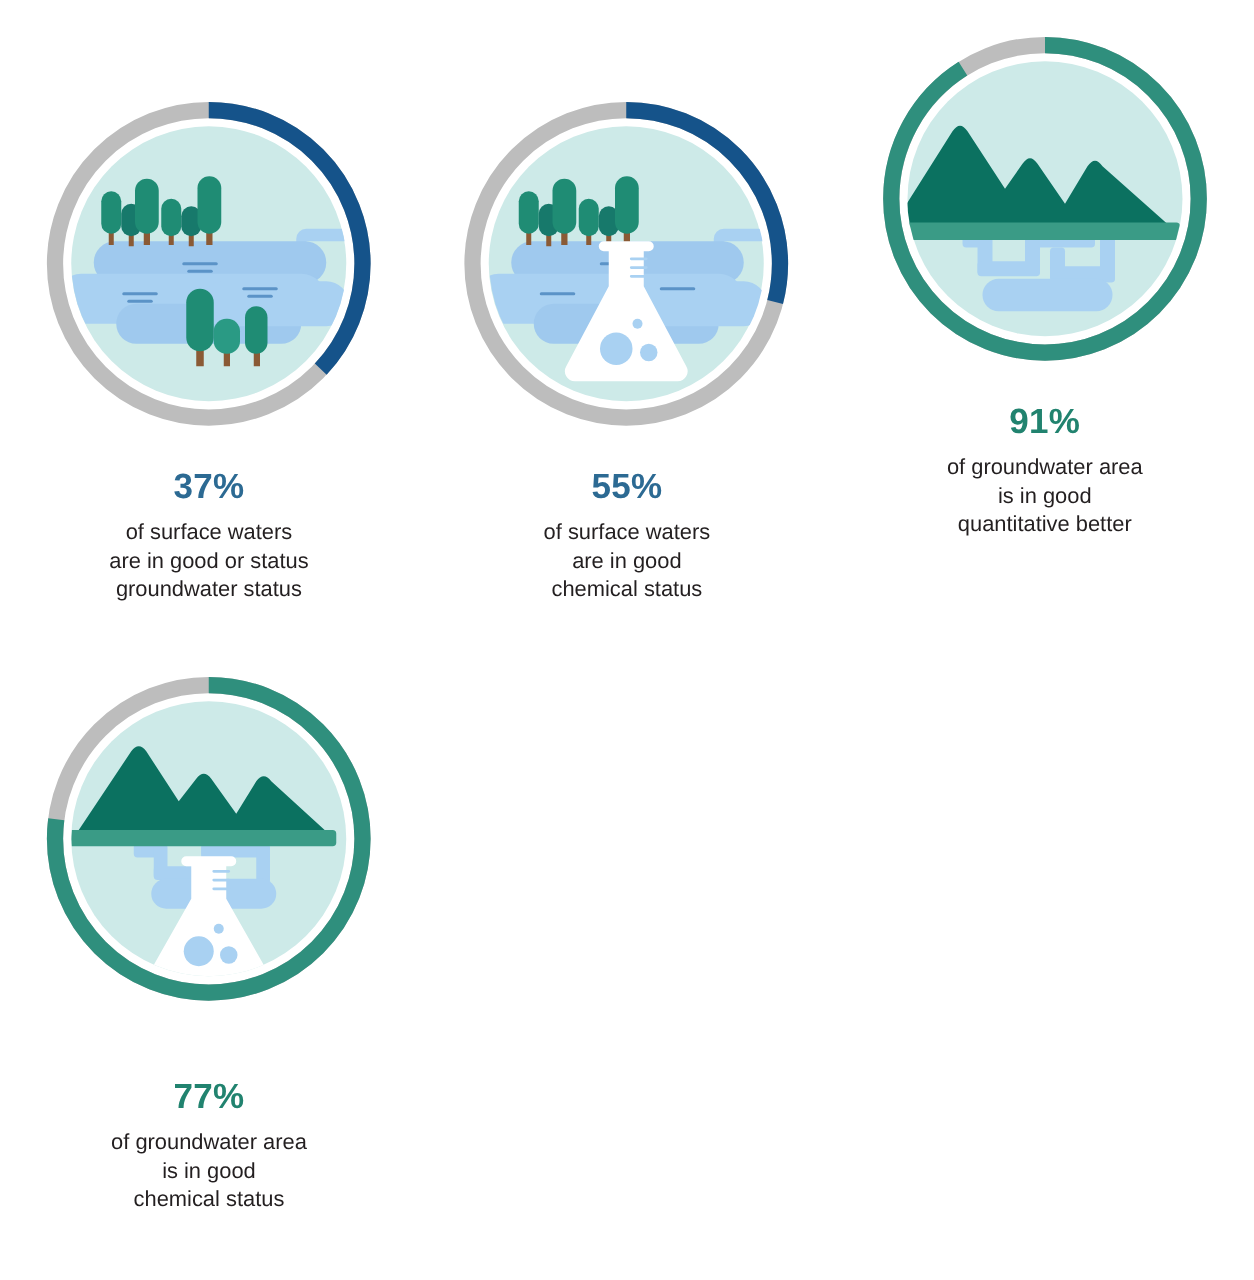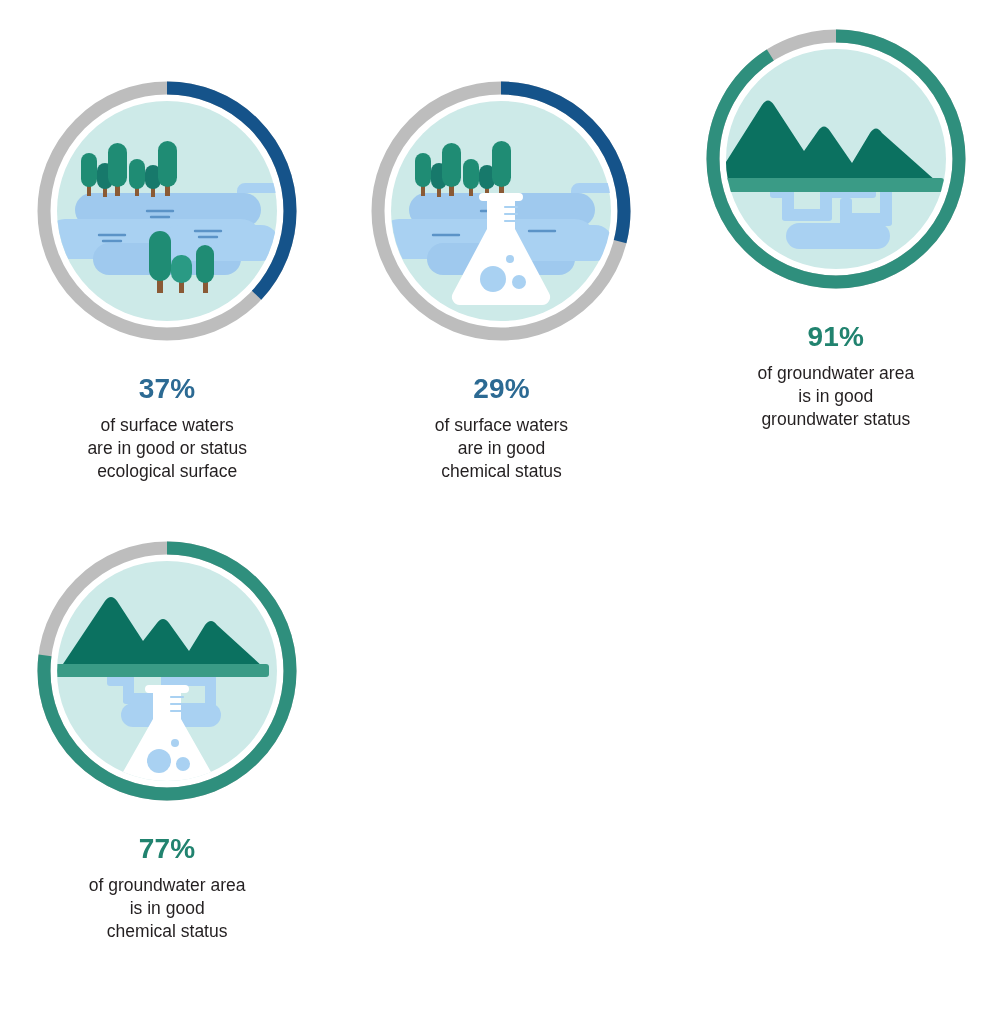--- a/index.html
+++ b/index.html
@@ -24,21 +24,21 @@
   .stat-card {
     position: relative;
     display: flex;
     flex-direction: column;
     align-items: center;
     justify-content: flex-start;
   }
   .card-top-left    { padding-top: 75px; }
   .card-top-right   { padding-top: 75px; }
   .card-bottom-left { padding-top: 23px; }
-  .card-bottom-right{ padding-top: 23px; }
+  .card-bottom-right{ padding-top: 23px; gap: 28px; }
 
   .donut {
     position: relative;
     width: 272px;
     height: 272px;
   }
   .donut svg {
     display: block;
     width: 272px;
     height: 272px;
@@ -125,21 +125,21 @@
             <rect x="172" y="202" width="5" height="16" fill="#8a5a35"></rect>
             <rect x="165" y="170" width="18" height="38" rx="9" fill="#1f8c74"></rect>
           </g>
         </svg>
       </div>
     </div>
     <div class="caption">
       <span class="pct pct-blue">37%</span>
       <span class="cap-line"><span>of </span><b>surface waters</b></span>
       <span class="cap-line"><span>are in </span><b>good</b><span> or </span><b>status</b></span>
-      <span class="cap-line">ecological surface</span>
+      <span class="cap-line">groundwater status</span>
     </div>
   </div>
 
   <div class="stat-card card-top-right">
     <div class="donut">
       <svg viewBox="0 0 272 272">
         <circle cx="136" cy="136" r="110" fill="#cdeae8"></circle>
         <circle cx="136" cy="136" r="123" fill="none" stroke="#bdbdbd" stroke-width="13"></circle>
 
         <circle cx="136" cy="136" r="123" fill="none" stroke="#15538a" stroke-width="13" stroke-dasharray="224.12 548.71" transform="rotate(-90 136 136)"></circle>
@@ -173,21 +173,21 @@
             <path d="M118 118 h36 a4 4 0 0 1 0 8 h-4 v28 l34 64 a8 8 0 0 1 -7 12 h-82 a8 8 0 0 1 -7 -12 l34 -64 v-28 h-4 a4 4 0 0 1 0 -8 Z" fill="#ffffff"></path>
             <path d="M140 132 h12 M140 139 h12 M140 146 h12" stroke="#a9d1f2" stroke-width="2.2" stroke-linecap="round"></path>
             <circle cx="128" cy="204" r="13" fill="#a9d1f2"></circle>
             <circle cx="154" cy="207" r="7" fill="#a9d1f2"></circle>
             <circle cx="145" cy="184" r="4" fill="#a9d1f2"></circle>
           </g>
         </svg>
       </div>
     </div>
     <div class="caption">
-      <span class="pct pct-blue">29%</span>
+      <span class="pct pct-blue">55%</span>
       <span class="cap-line"><span>of </span><b>surface waters</b></span>
       <span class="cap-line"><span>are in </span><b>good</b></span>
       <span class="cap-line">chemical status</span>
     </div>
   </div>
 
   <div class="stat-card card-bottom-left">
     <div class="donut">
       <svg viewBox="0 0 272 272">
         <circle cx="136" cy="136" r="110" fill="#cdeae8"></circle>
@@ -212,21 +212,21 @@
 
           <path d="M14 158 L62 82 Q68 73 74 82 L104 128 L118 108 Q124 99 130 108 L152 140 L170 110 Q176 101 182 110 L236 158 Z" fill="#0b7160"></path>
           <rect x="8" y="155" width="236" height="14" rx="3" fill="#3a9b86"></rect>
         </svg>
       </div>
     </div>
     <div class="caption">
       <span class="pct pct-teal">91%</span>
       <span class="cap-line"><span>of </span><b>groundwater area</b></span>
       <span class="cap-line"><span>is in </span><b>good</b></span>
-      <span class="cap-line">groundwater status</span>
+      <span class="cap-line">quantitative better</span>
     </div>
   </div>
 
   <div class="stat-card card-bottom-right">
     <div class="donut">
       <svg viewBox="0 0 272 272">
         <circle cx="136" cy="136" r="110" fill="#cdeae8"></circle>
         <circle cx="136" cy="136" r="123" fill="none" stroke="#bdbdbd" stroke-width="13"></circle>
 
         <circle cx="136" cy="136" r="123" fill="none" stroke="#2f8f7d" stroke-width="13" stroke-dasharray="595.08 177.75" transform="rotate(-90 136 136)"></circle>

